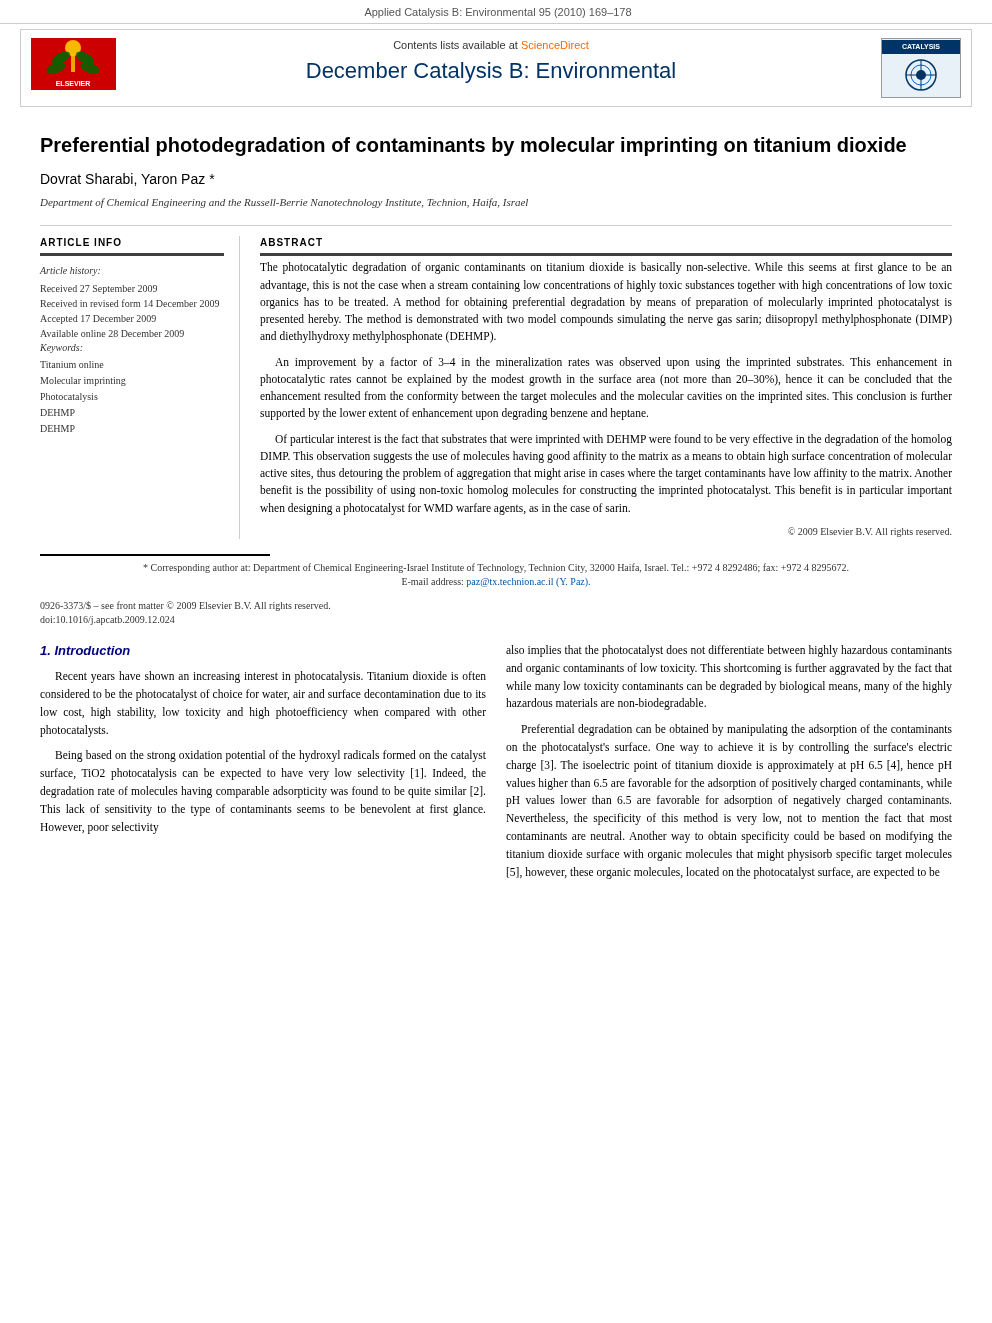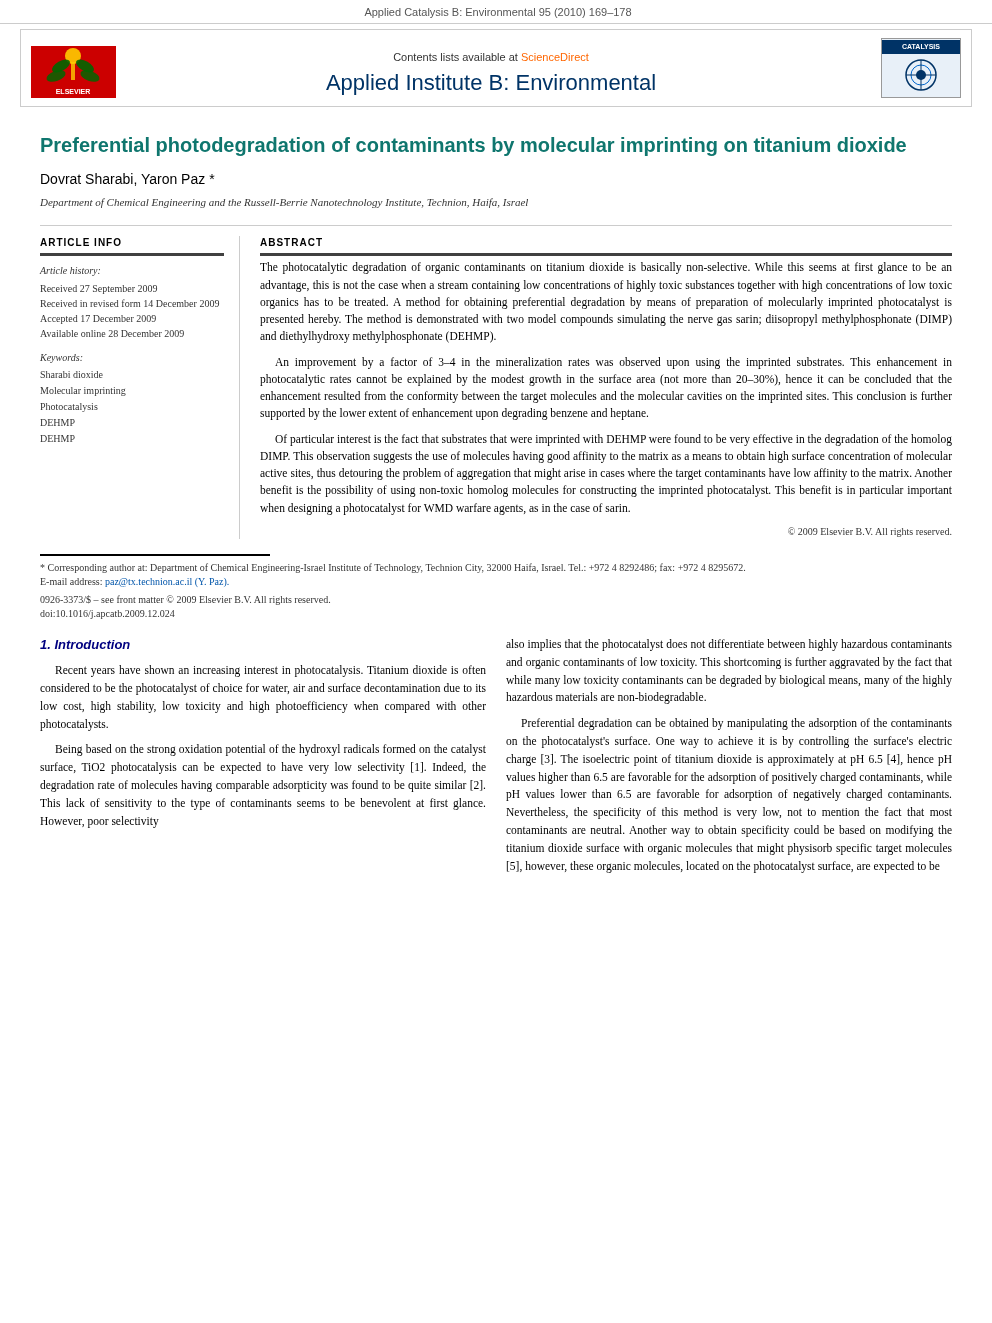--- a/index.html
+++ b/index.html
@@ -16,21 +16,21 @@
       width: 992px;
       min-height: 1323px;
       background: #fff;
       padding: 0;
     }
     .header-banner {
       border: 1px solid #ccc;
       margin: 0 20px;
       padding: 8px 10px;
       display: flex;
-      align-items: flex-end;
+      align-items: flex-start;
     }
     .journal-title-area {
       flex: 1;
       text-align: center;
     }
     .journal-name {
       font-size: 22px;
       color: #003366;
       font-family: Arial, sans-serif;
       font-weight: normal;
@@ -76,21 +76,21 @@
       font-weight: bold;
     }
     
     .article-content {
       padding: 10px 40px 20px 40px;
     }
     .article-title {
       font-size: 20px;
       font-weight: bold;
       font-family: Arial, sans-serif;
-      color: #0f766e;
+      color: #000000;
       margin-bottom: 12px;
       margin-top: 15px;
       line-height: 1.3;
     }
     .authors {
       font-size: 14px;
       font-family: Arial, sans-serif;
       margin-bottom: 5px;
       color: #000;
     }
@@ -140,21 +140,21 @@
     }
     .info-text {
       font-size: 10px;
       line-height: 1.5;
       color: #333;
     }
     .keywords-label {
       font-size: 10px;
       font-style: italic;
       color: #333;
-      margin-top: 10px;
+      margin-top: 0;
       margin-bottom: 2px;
     }
     .keyword-item {
       font-size: 10px;
       color: #333;
       line-height: 1.6;
     }
     .abstract-text {
       font-size: 11.5px;
       line-height: 1.5;
@@ -176,21 +176,22 @@
     }
     
     .bottom-divider {
       border-top: 2px solid #000;
       margin: 15px 0 5px 0;
       width: 230px;
     }
     .footnote-section {
       font-size: 10px;
       color: #333;
-      margin-bottom: 4px;
+      margin-bottom: 10px;
+      text-align: center;
     }
     .doi-section {
       font-size: 10px;
       color: #333;
       margin-bottom: 15px;
     }
     
     .article-body {
       display: flex;
       gap: 20px;
@@ -266,21 +267,21 @@
         <ellipse cx="59" cy="30" rx="10" ry="5" fill="#006600" opacity="0.85" transform="rotate(20 59 30)"></ellipse>
         <text x="42" y="48" text-anchor="middle" fill="white" font-size="7" font-family="Arial" font-weight="bold">ELSEVIER</text>
       </svg>
     </div>
 
     <div class="journal-title-area">
       <div class="sciencedirect-text">
         <span>Contents lists available at</span>
         <span class="sciencedirect-link">ScienceDirect</span>
       </div>
-      <div class="journal-name">Applied Institute B: Environmental</div>
+      <div class="journal-name">December Catalysis B: Environmental</div>
     </div>
 
     <div class="catalysis-logo-box">
       <div class="catalysis-logo-header">CATALYSIS</div>
       <svg width="70" height="42" viewBox="0 0 70 42">
         <rect width="70" height="42" fill="#e8f0f8"></rect>
         <circle cx="35" cy="21" r="15" fill="none" stroke="#003366" stroke-width="1.5"></circle>
         <circle cx="35" cy="21" r="10" fill="none" stroke="#0066cc" stroke-width="1"></circle>
         <circle cx="35" cy="21" r="5" fill="#003366"></circle>
         <line x1="20" y1="21" x2="50" y2="21" stroke="#003366" stroke-width="1"></line>
@@ -306,21 +307,21 @@
       <div class="article-info">
         <div class="section-label">Article Info</div>
 
         <div class="info-subsection-label">Article history:</div>
         <div class="info-text">Received 27 September 2009</div>
         <div class="info-text">Received in revised form 14 December 2009</div>
         <div class="info-text">Accepted 17 December 2009</div>
         <div class="info-text">Available online 28 December 2009</div>
 
         <div class="keywords-label">Keywords:</div>
-        <div class="keyword-item">Sharabi dioxide</div>
+        <div class="keyword-item">Titanium online</div>
         <div class="keyword-item">Molecular imprinting</div>
         <div class="keyword-item">Photocatalysis</div>
         <div class="keyword-item">DEHMP</div>
         <div class="keyword-item">DEHMP</div>
       </div>
 
       <div class="abstract-section">
         <div class="section-label">Abstract</div>
         <div class="abstract-text">
           <p>The photocatalytic degradation of organic contaminants on titanium dioxide is basically non-selective. While this seems at first glance to be an advantage, this is not the case when a stream containing low concentrations of highly toxic substances together with high concentrations of low toxic organics has to be treated. A method for obtaining preferential degradation by means of preparation of molecularly imprinted photocatalyst is presented hereby. The method is demonstrated with two model compounds simulating the nerve gas sarin; diisopropyl methylphosphonate (DIMP) and diethylhydroxy methylphosphonate (DEHMP).</p>

